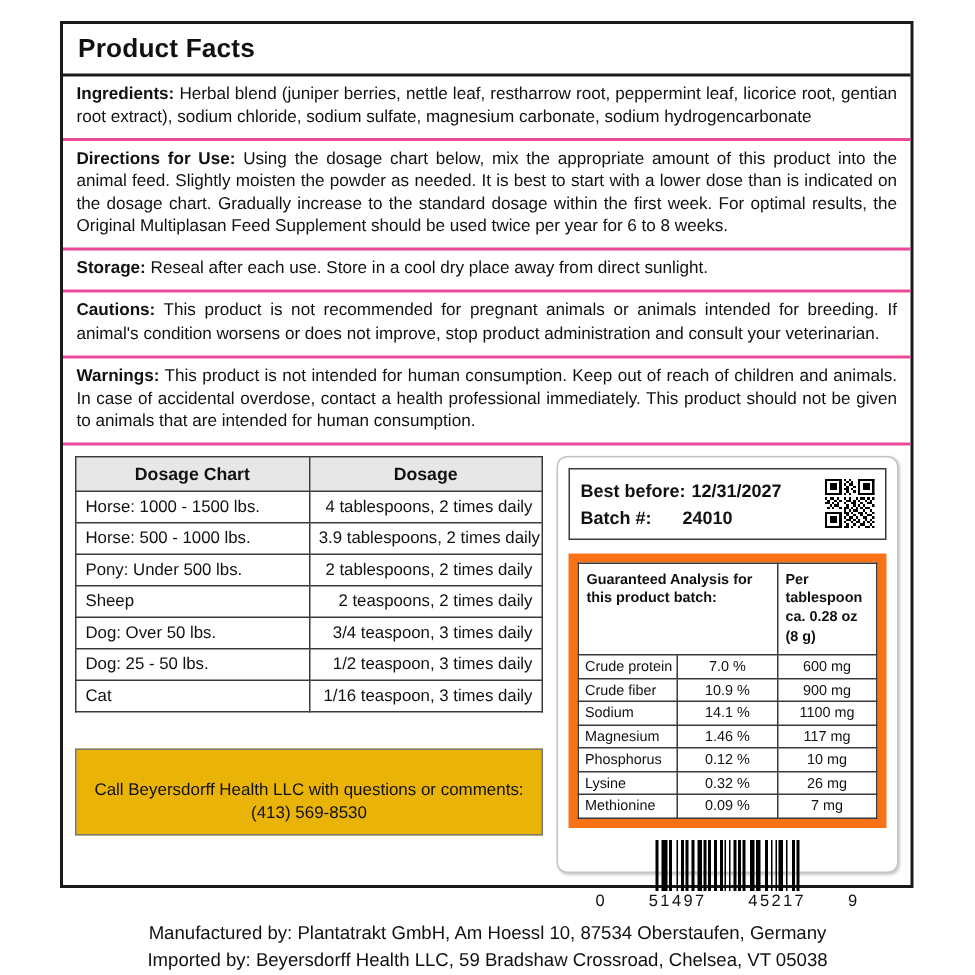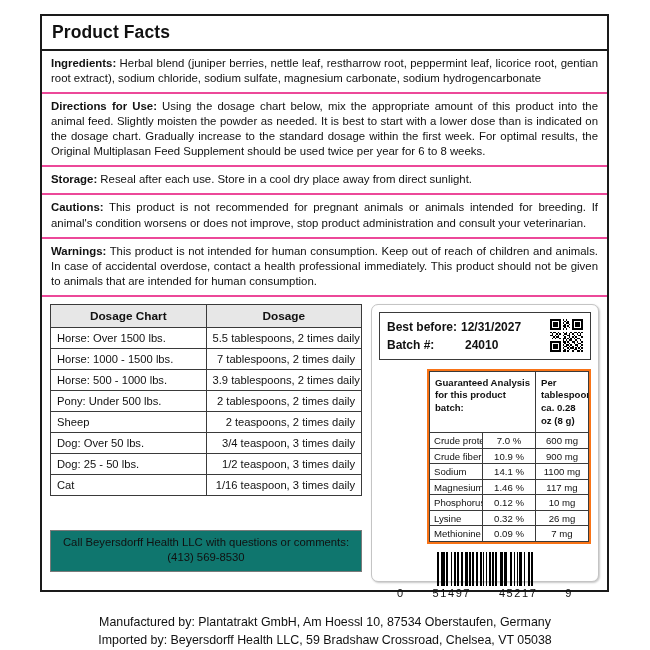--- a/index.html
+++ b/index.html
@@ -117,25 +117,25 @@
     text-align: left;
     width: 42.5%;
   }
   table.dosage td.dose {
     text-align: right;
     width: 57.5%;
   }
 
   
   .contact-box {
-    margin-top: 24px;
+    margin-top: 14px;
     border: 1px solid #7a7a7a;
-    background: #0f766e;
+    background: #eab308;
     text-align: center;
-    padding: 4px 4px 6px 4px;
+    padding: 20px 4px 6px 4px;
     font-size: 11.3px;
     line-height: 1.35;
   }
 
   
   .right-card {
     border: 1px solid #c4c4c4;
     border-radius: 7px;
     background: #ffffff;
     box-shadow: 1px 1px 2px rgba(0,0,0,0.22);
@@ -158,35 +158,34 @@
   .bb-line {
     display: flex;
     font-size: 12px;
     font-weight: bold;
     line-height: 1.5;
     white-space: nowrap;
   }
   .bb-line .bb-label { flex: 0 0 auto; }
   .bb-line.batch .bb-label { width: 68px; }
   .bb-line .bb-val { margin-left: 4px; }
-  .bb-line.batch .bb-val { margin-left: 10px; }
+  .bb-line.batch .bb-val { margin-left: 0; }
 
   .qr {
     flex: 0 0 auto;
     width: 33px;
     height: 33px;
     margin-top: 1px;
   }
 
   
   .ga-wrap {
     margin-top: 9px;
-    border: 2px solid #f97316;
+    border: 6px solid #f97316;
     padding: 0;
-    margin-left: 48px;
   }
   table.ga {
     width: 100%;
     border-collapse: collapse;
     table-layout: fixed;
   }
   table.ga td {
     border: 1px solid #3a3a3a;
     font-size: 9.6px;
     padding: 0 4px;
@@ -286,26 +285,22 @@
       <div class="col-left">
         <table class="dosage">
           <thead>
             <tr>
               <th>Dosage Chart</th>
               <th>Dosage</th>
             </tr>
           </thead>
           <tbody>
             <tr>
-                <td class="animal">Horse: Over 1500 lbs.</td>
-                <td class="dose">5.5 tablespoons, 2 times daily</td>
-              </tr>
-            <tr>
                 <td class="animal">Horse: 1000 - 1500 lbs.</td>
-                <td class="dose">7 tablespoons, 2 times daily</td>
+                <td class="dose">4 tablespoons, 2 times daily</td>
               </tr>
             <tr>
                 <td class="animal">Horse: 500 - 1000 lbs.</td>
                 <td class="dose">3.9 tablespoons, 2 times daily</td>
               </tr>
             <tr>
                 <td class="animal">Pony: Under 500 lbs.</td>
                 <td class="dose">2 tablespoons, 2 times daily</td>
               </tr>
             <tr>

